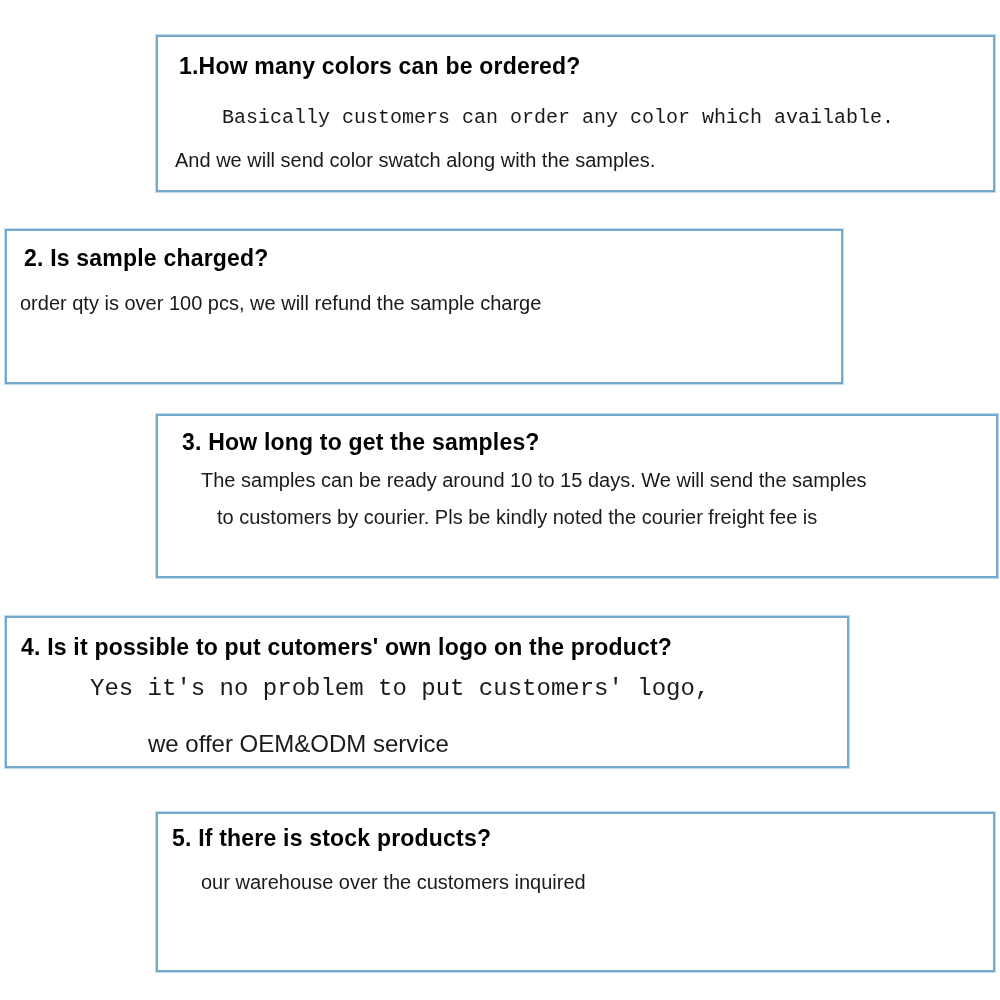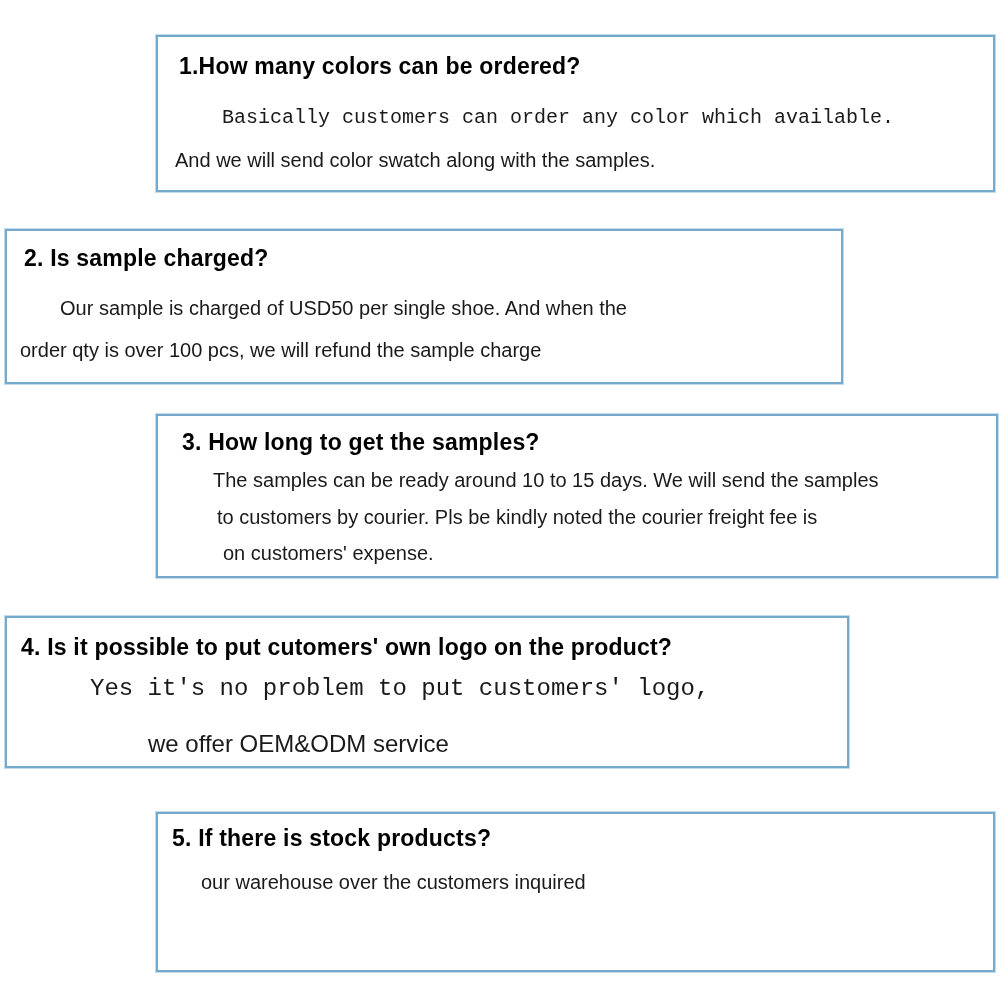--- a/index.html
+++ b/index.html
@@ -45,21 +45,21 @@
   .box1 .a0       { margin: 25px 0 0 64px; font-family: Liberation Mono, monospace; }
   .box1 .a1       { margin: 18px 0 0 17px; }
   
   .box2 { left: 5px;   top: 229px; width: 838px; height: 155px; }
   .box2 h2        { margin: 14px 0 0 17px; }
   .box2 .a0       { margin: 23px 0 0 53px; }
   .box2 .a1       { margin: 18px 0 0 13px; }
   
   .box3 { left: 156px; top: 414px; width: 842px; height: 164px; }
   .box3 h2        { margin: 13px 0 0 24px; }
-  .box3 .a0       { margin: 11px 0 0 55px; }
+  .box3 .a0       { margin: 11px 0 0 43px; }
   .box3 .a1       { margin: 13px 0 0 59px; }
   .box3 .a2       { margin: 12px 0 0 65px; }
   
   .box4 { left: 5px;   top: 616px; width: 844px; height: 152px; }
   .box4 h2        { margin: 16px 14px 0 14px; }
   .box4 .a0       { margin: 13px 0 0 83px;  font-size: 24px; font-family: Liberation Mono, monospace; }
   .box4 .a1       { margin: 27px 0 0 141px; font-size: 24px; }
   
   .box5 { left: 156px; top: 812px; width: 839px; height: 160px; }
   .box5 h2        { margin: 11px 0 0 14px; }
@@ -72,29 +72,27 @@
 <div class="page">
 
   <section class="faq-box box1">
     <h2>1.How many colors can be ordered?</h2>
     <p class="a0">Basically customers can order any color which available.</p>
     <p class="a1">And we will send color swatch along with the samples.</p>
   </section>
 
   <section class="faq-box box2">
     <h2>2. Is sample charged?</h2>
-    <p class="a0">Our sample is charged of USD50 per single shoe. And when the</p>
     <p class="a1">order qty is over 100 pcs, we will refund the sample charge</p>
   </section>
 
   <section class="faq-box box3">
     <h2>3. How long to get the samples?</h2>
     <p class="a0">The samples can be ready around 10 to 15 days. We will send the samples</p>
     <p class="a1">to customers by courier. Pls be kindly noted the courier freight fee is</p>
-    <p class="a2">on customers' expense.</p>
   </section>
 
   <section class="faq-box box4">
     <h2>4. Is it possible to put cutomers' own logo on the product?</h2>
     <p class="a0">Yes it's no problem to put customers' logo,</p>
     <p class="a1">we offer OEM&amp;ODM service</p>
   </section>
 
   <section class="faq-box box5">
     <h2>5. If there is stock products?</h2>

